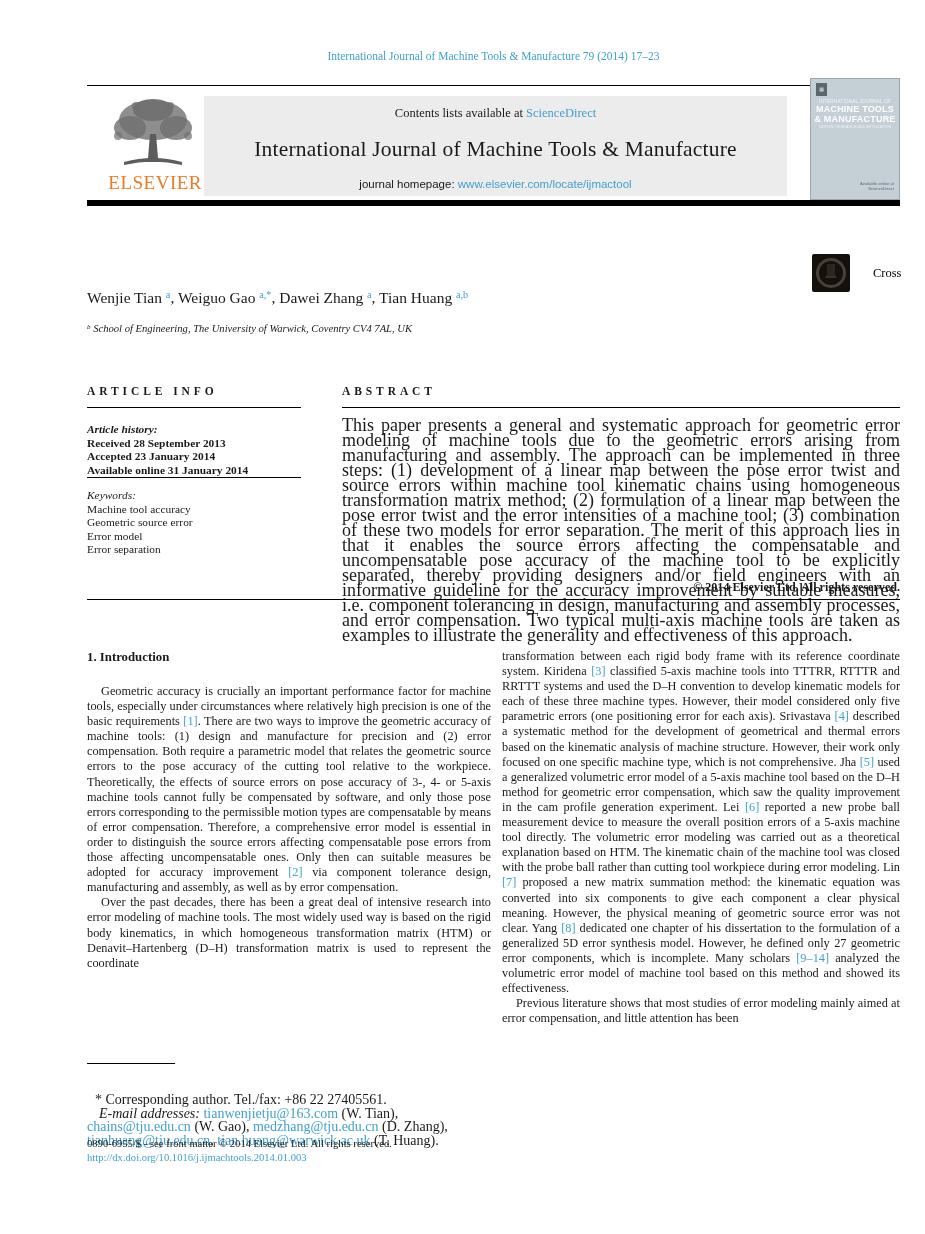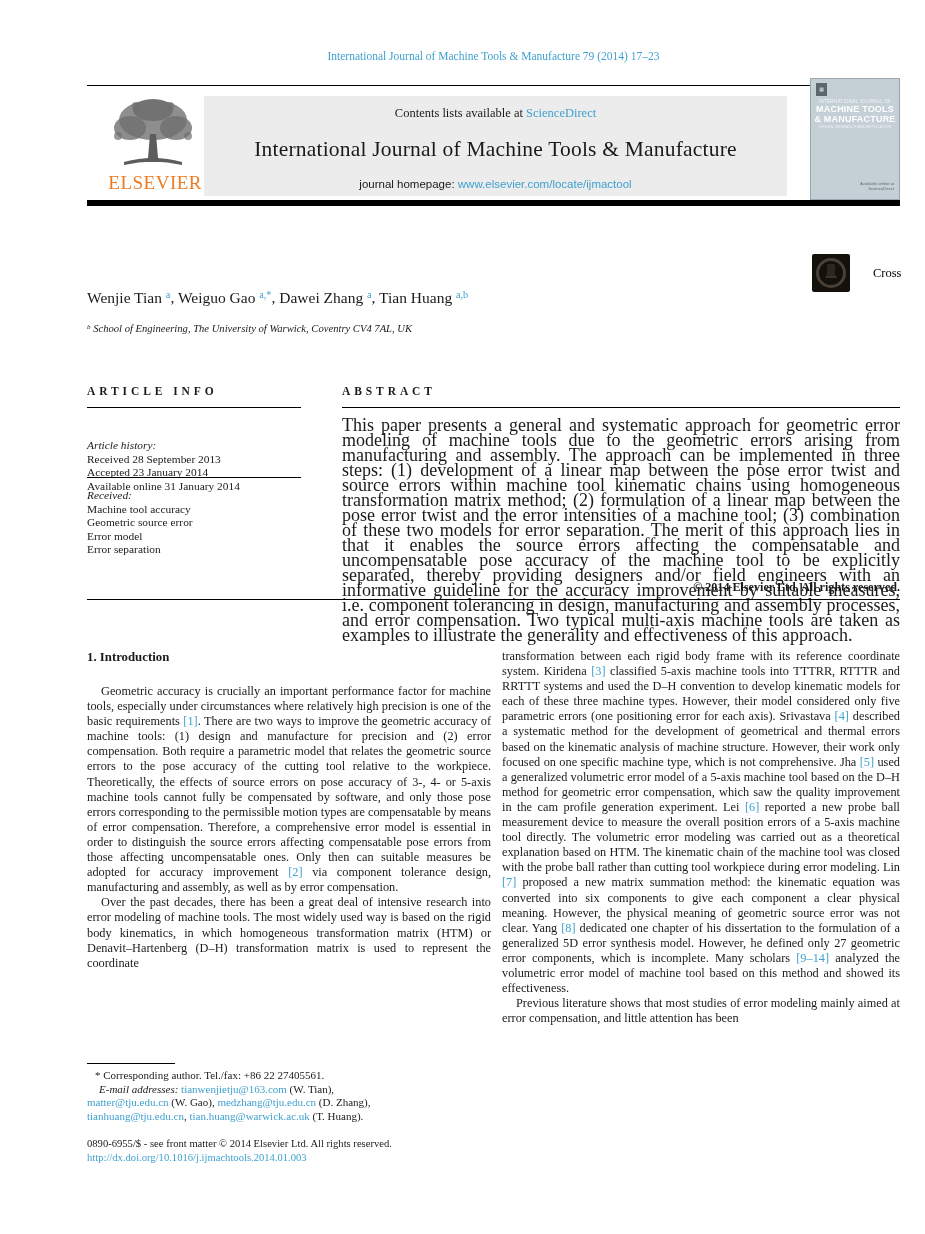--- a/index.html
+++ b/index.html
@@ -37,21 +37,21 @@
   .sechead{font-size:11.5px;font-weight:bold;letter-spacing:.34em;}
   .info-col{left:63px;width:214px;}
   .abs-col{left:318px;width:558px;}
   .infotext{font-size:11.4px;line-height:13.6px;}
   .em{font-style:italic;}
   .abstract-text{font-size:18px;line-height:15px;text-align:justify;}
   .copyright{text-align:right;font-size:12.1px;}
   .bodycol{font-size:12.3px;line-height:15.1px;text-align:justify;}
   .bodycol p.indent{text-indent:14px;}
   .introhead{font-size:12.8px;font-weight:bold;}
-  .footnote{font-size:11px;line-height:13.6px;}
+  .footnote{font-size:14px;line-height:13.6px;margin-top:24px;}
   .footnote .fn1{text-indent:8px;}
   .footnote .fn2{text-indent:12px;}
   .bottomlines{font-size:10.6px;line-height:13.8px;}
   .seg-link,.seg-ref{color:var(--link-blue);}
   .seg-sup,.seg-supb{font-size:.66em;vertical-align:.5em;}
   .seg-supb{color:var(--link-blue);}
   .seg-i{font-style:italic;text-align:center;}
 </style>
 </head>
 <body>
@@ -115,30 +115,30 @@
   <div class="abs affils">
     <div><span class="seg-sup">b</span><span> School of Engineering, The University of Warwick, Coventry CV4 7AL, UK</span></div>
   </div>
 
   <div class="abs info-col sechead" style="top:385px;">ARTICLE INFO</div>
   <div class="abs abs-col sechead" style="top:385px;">ABSTRACT</div>
 
   <div class="rule" style="left:63px;top:407px;width:214px;height:1px;"></div>
   <div class="rule" style="left:318px;top:407px;width:558px;height:1px;"></div>
 
-  <div class="abs info-col infotext" style="top:439px;">
+  <div class="abs info-col infotext" style="top:423px;font-weight:bold;">
     <div class="em">Article history:</div>
     <div>Received 28 September 2013</div>
     <div>Accepted 23 January 2014</div>
     <div>Available online 31 January 2014</div>
   </div>
   <div class="rule" style="left:63px;top:477px;width:214px;height:1px;"></div>
 
   <div class="abs info-col infotext" style="top:489px;">
-    <div class="em">Received:</div>
+    <div class="em">Keywords:</div>
     <div>Machine tool accuracy</div>
     <div>Geometric source error</div>
     <div>Error model</div>
     <div>Error separation</div>
   </div>
 
   <div class="abs abs-col abstract-text" style="top:418px;">This paper presents a general and systematic approach for geometric error modeling of machine tools due to the geometric errors arising from manufacturing and assembly. The approach can be implemented in three steps: (1) development of a linear map between the pose error twist and source errors within machine tool kinematic chains using homogeneous transformation matrix method; (2) formulation of a linear map between the pose error twist and the error intensities of a machine tool; (3) combination of these two models for error separation. The merit of this approach lies in that it enables the source errors affecting the compensatable and uncompensatable pose accuracy of the machine tool to be explicitly separated, thereby providing designers and/or field engineers with an informative guideline for the accuracy improvement by suitable measures, i.e. component tolerancing in design, manufacturing and assembly processes, and error compensation. Two typical multi-axis machine tools are taken as examples to illustrate the generality and effectiveness of this approach.</div>
   <div class="abs abs-col copyright" style="top:580px;font-weight:bold;">© 2014 Elsevier Ltd. All rights reserved.</div>
 
   <div class="rule" style="left:63px;top:599px;width:813px;height:1px;"></div>
@@ -152,21 +152,21 @@
 
   <div class="abs bodycol" style="left:478px;top:649px;width:398px;">
     <p><span>transformation between each rigid body frame with its reference coordinate system. Kiridena </span><span class="seg-ref">[3]</span><span> classified 5-axis machine tools into TTTRR, RTTTR and RRTTT systems and used the D–H convention to develop kinematic models for each of these three machine types. However, their model considered only five parametric errors (one positioning error for each axis). Srivastava </span><span class="seg-ref">[4]</span><span> described a systematic method for the development of geometrical and thermal errors based on the kinematic analysis of machine structure. However, their work only focused on one specific machine type, which is not comprehensive. Jha </span><span class="seg-ref">[5]</span><span> used a generalized volumetric error model of a 5-axis machine tool based on the D–H method for geometric error compensation, which saw the quality improvement in the cam profile generation experiment. Lei </span><span class="seg-ref">[6]</span><span> reported a new probe ball measurement device to measure the overall position errors of a 5-axis machine tool directly. The volumetric error modeling was carried out as a theoretical explanation based on HTM. The kinematic chain of the machine tool was closed with the probe ball rather than cutting tool workpiece during error modeling. Lin </span><span class="seg-ref">[7]</span><span> proposed a new matrix summation method: the kinematic equation was converted into six components to give each component a clear physical meaning. However, the physical meaning of geometric source error was not clear. Yang </span><span class="seg-ref">[8]</span><span> dedicated one chapter of his dissertation to the formulation of a generalized 5D error synthesis model. However, he defined only 27 geometric error components, which is incomplete. Many scholars </span><span class="seg-ref">[9–14]</span><span> analyzed the volumetric error model of machine tool based on this method and showed its effectiveness.</span></p>
     <p class="indent"><span>Previous literature shows that most studies of error modeling mainly aimed at error compensation, and little attention has been</span></p>
   </div>
 
   <div class="rule" style="left:63px;top:1063px;width:88px;height:1px;"></div>
   <div class="abs footnote" style="left:63px;top:1069px;width:404px;">
     <div class="fn1">* Corresponding author. Tel./fax: +86 22 27405561.</div>
     <div class="fn2"><span class="seg-i">E-mail addresses: </span><span class="seg-link">tianwenjietju@163.com</span><span> (W. Tian),</span></div>
-    <div><span class="seg-link">matter@tju.edu.cn</span><span> (W. Gao), </span><span class="seg-link">medzhang@tju.edu.cn</span><span> (D. Zhang),</span></div>
+    <div><span class="seg-link">chains@tju.edu.cn</span><span> (W. Gao), </span><span class="seg-link">medzhang@tju.edu.cn</span><span> (D. Zhang),</span></div>
     <div><span class="seg-link">tianhuang@tju.edu.cn</span><span>, </span><span class="seg-link">tian.huang@warwick.ac.uk</span><span> (T. Huang).</span></div>
   </div>
 
   <div class="abs bottomlines" style="left:63px;top:1137px;width:500px;">
     <div>0890-6955/$ - see front matter © 2014 Elsevier Ltd. All rights reserved.</div>
     <div><span class="seg-link">http://dx.doi.org/10.1016/j.ijmachtools.2014.01.003</span></div>
   </div>
 
 </div>
 

